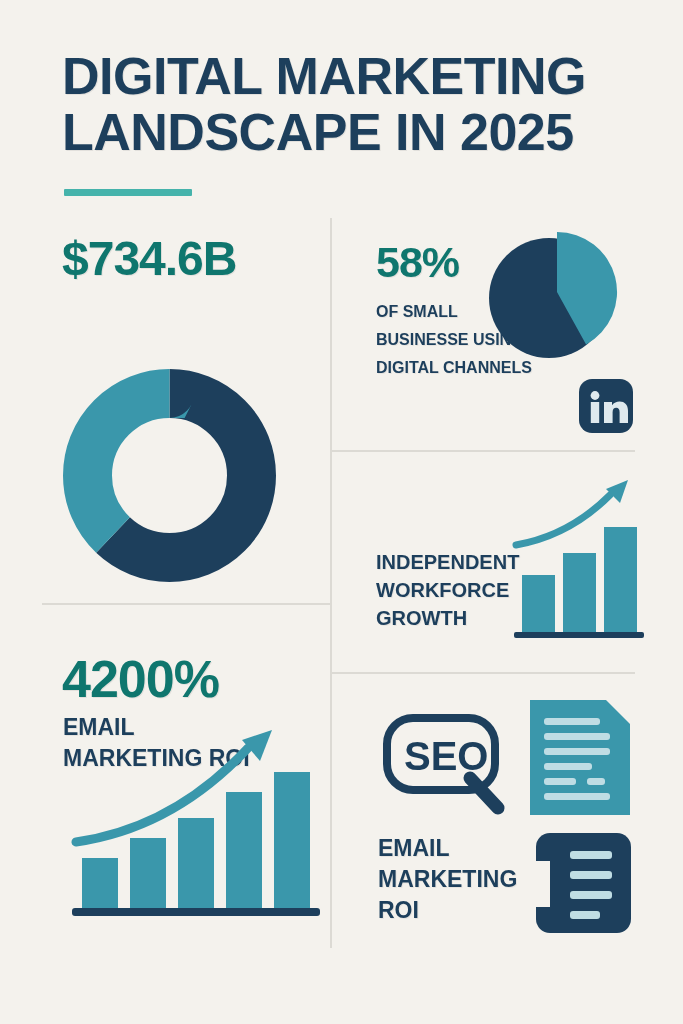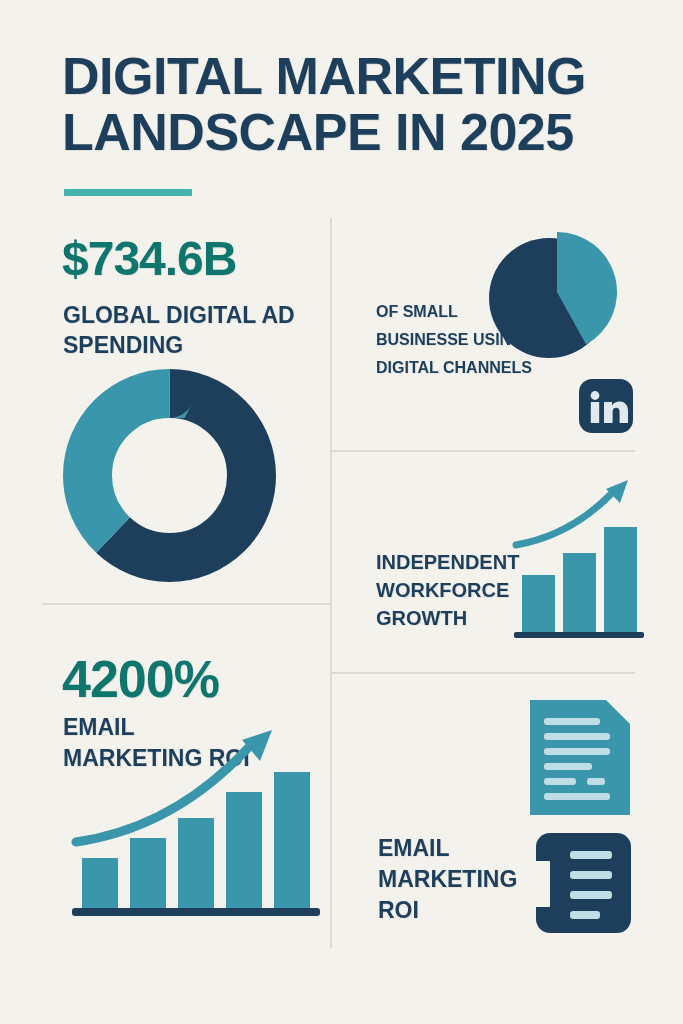--- a/index.html
+++ b/index.html
@@ -168,31 +168,31 @@
     <div class="title-line">LANDSCAPE IN 2025</div>
   </div>
   <div id="accent-bar"></div>
 
   <div class="divider-v" id="div-vert"></div>
   <div class="divider-h" id="div-left-h"></div>
   <div class="divider-h" id="div-right-h1"></div>
   <div class="divider-h" id="div-right-h2"></div>
 
   <div class="stat-number" id="spend-number">$734.6B</div>
-  <div class="stat-label" id="spend-label">GLOBAL DIGITAL AD SPENDING</div>
 
   <div id="donut-wrap">
     <svg viewBox="0 0 215 215" width="215" height="215" aria-hidden="true">
 
       <circle cx="107.5" cy="107.5" r="82" fill="none" stroke="#1d3f5c" stroke-width="49" stroke-dasharray="319.4 195.7" transform="rotate(-90 107.5 107.5)"></circle>
 
       <circle cx="107.5" cy="107.5" r="82" fill="none" stroke="#3a97ab" stroke-width="49" stroke-dasharray="195.7 319.4" stroke-dashoffset="-319.4" transform="rotate(-90 107.5 107.5)"></circle>
     </svg>
   </div>
 
+  <div class="stat-number" id="smb-number">58%</div>
   <div class="stat-label" id="smb-label">OF SMALL BUSINESSE USING DIGITAL CHANNELS</div>
 
   <div id="pie-wrap">
     <svg viewBox="0 0 135 135" width="135" height="135" aria-hidden="true">
 
       <circle cx="62" cy="70" r="60" fill="#1d3f5c"></circle>
 
       <g transform="translate(8,-6)">
         <path d="M 62 70 L 62 10 A 60 60 0 0 1 91.1 122.5 Z" fill="#3a97ab"></path>
       </g>
@@ -237,20 +237,27 @@
       <rect x="154" y="62" width="36" height="116" fill="#3a97ab"></rect>
       <rect x="202" y="42" width="36" height="136" fill="#3a97ab"></rect>
 
       <rect x="0" y="178" width="248" height="8" rx="3" fill="#1d3f5c"></rect>
 
       <path d="M4 112 C 60 104, 120 78, 176 18" fill="none" stroke="#3a97ab" stroke-width="9" stroke-linecap="round"></path>
       <path d="M200 0 L 170 10 L 188 31 Z" fill="#3a97ab"></path>
     </svg>
   </div>
 
+  <div id="seo-icon">
+    <svg viewBox="0 0 130 120" width="130" height="120" aria-hidden="true">
+      <rect x="5" y="18" width="108" height="72" rx="26" ry="26" fill="none" stroke="#1d3f5c" stroke-width="8"></rect>
+      <line x1="88" y1="78" x2="116" y2="108" stroke="#1d3f5c" stroke-width="13" stroke-linecap="round"></line>
+      <text x="22" y="70" font-family="Liberation Sans, sans-serif" font-size="40" font-weight="bold" fill="#1d3f5c">SEO</text>
+    </svg>
+  </div>
 
   <div id="doc-teal">
     <svg viewBox="0 0 100 115" width="100" height="115" aria-hidden="true">
       <path d="M0 0 H76 L100 24 V115 H0 Z" fill="#3a97ab"></path>
       <rect x="14" y="18" width="56" height="7" rx="3" fill="#bfdde4"></rect>
       <rect x="14" y="33" width="66" height="7" rx="3" fill="#bfdde4"></rect>
       <rect x="14" y="48" width="66" height="7" rx="3" fill="#bfdde4"></rect>
       <rect x="14" y="63" width="48" height="7" rx="3" fill="#bfdde4"></rect>
       <rect x="14" y="78" width="32" height="7" rx="3" fill="#bfdde4"></rect>
       <rect x="57" y="78" width="18" height="7" rx="3" fill="#bfdde4"></rect>

